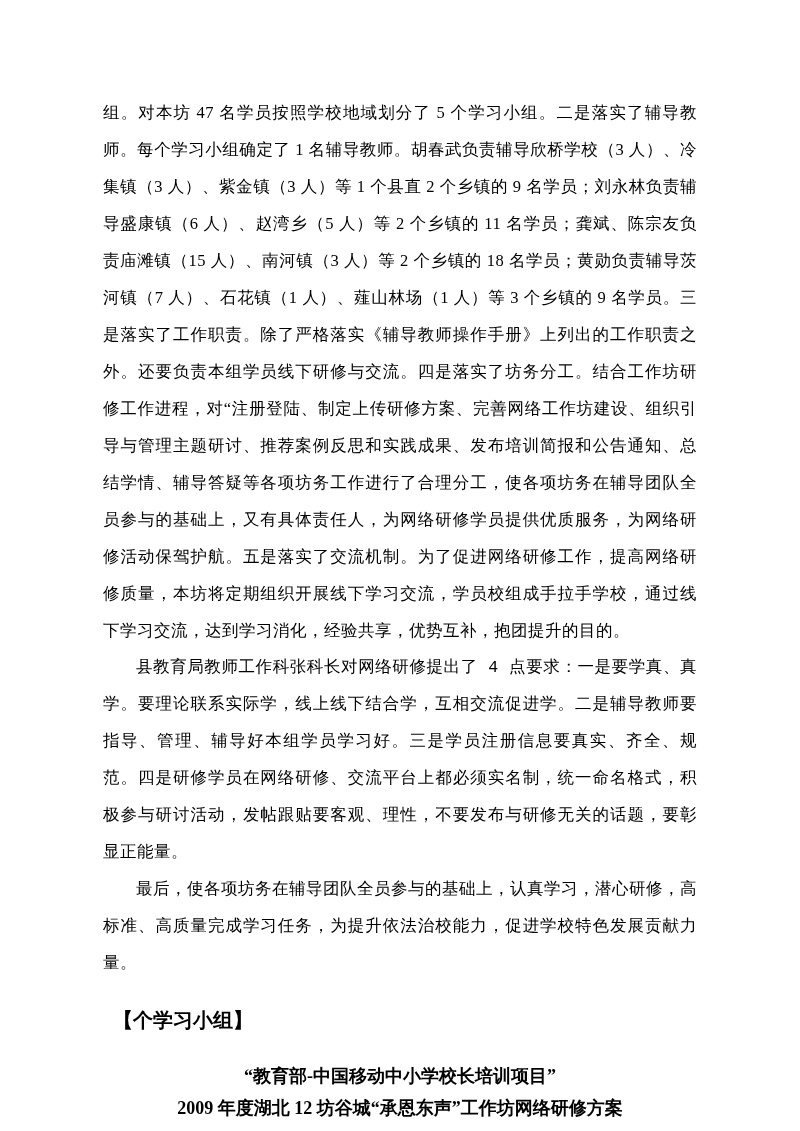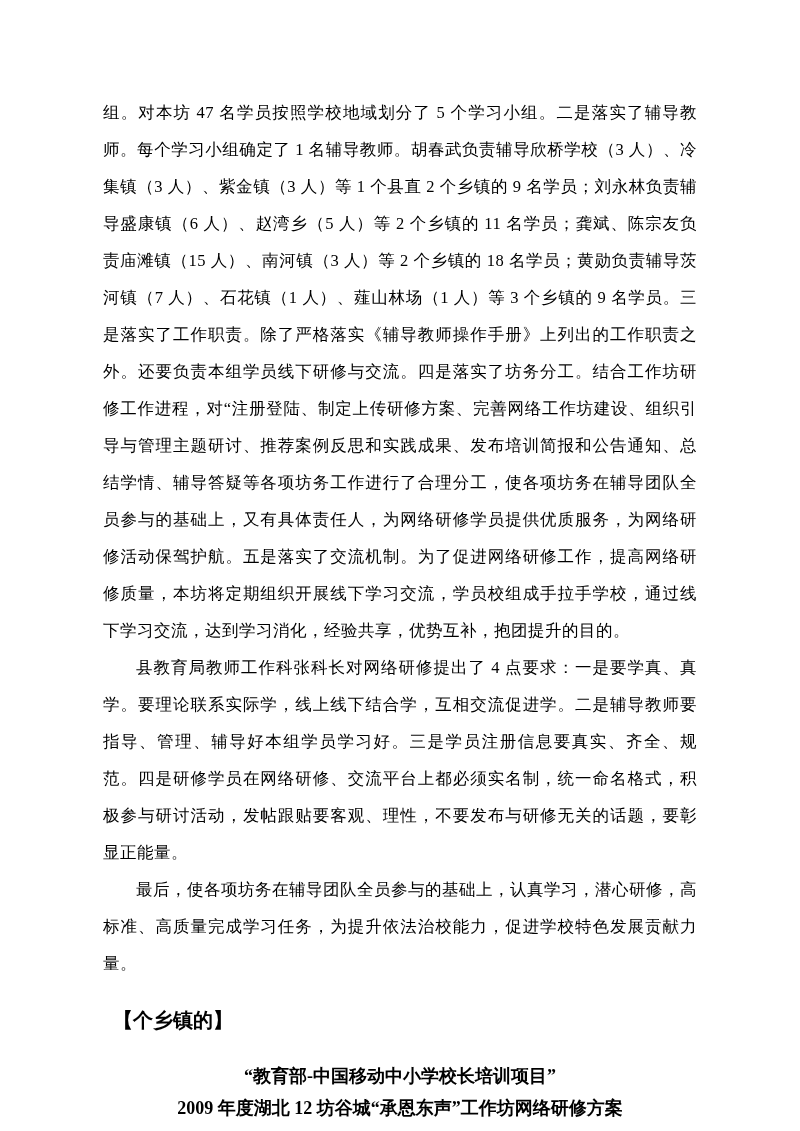--- a/index.html
+++ b/index.html
@@ -23,20 +23,21 @@
   }
   .body-text p {
     margin: 0;
     font-size: 16.5px;
     line-height: 37px;
     text-align: justify;
     letter-spacing: 0.5px;
   }
   .body-text p.indent {
     text-indent: 2em;
+    font-family: Liberation Mono, monospace;
   }
   .section-heading {
     margin: 24px 0 0 10px;
     font-family: "Liberation Sans", "DejaVu Sans", sans-serif;
     font-weight: bold;
     font-size: 20px;
     line-height: 28px;
   }
   .plan-title {
     margin-top: 26px;
@@ -54,20 +55,20 @@
 <body>
 
 <div class="page">
 
   <div class="body-text">
     <p>组。对本坊 47 名学员按照学校地域划分了 5 个学习小组。二是落实了辅导教师。每个学习小组确定了 1 名辅导教师。胡春武负责辅导欣桥学校（3 人）、冷集镇（3 人）、紫金镇（3 人）等 1 个县直 2 个乡镇的 9 名学员；刘永林负责辅导盛康镇（6 人）、赵湾乡（5 人）等 2 个乡镇的 11 名学员；龚斌、陈宗友负责庙滩镇（15 人）、南河镇（3 人）等 2 个乡镇的 18 名学员；黄勋负责辅导茨河镇（7 人）、石花镇（1 人）、薤山林场（1 人）等 3 个乡镇的 9 名学员。三是落实了工作职责。除了严格落实《辅导教师操作手册》上列出的工作职责之外。还要负责本组学员线下研修与交流。四是落实了坊务分工。结合工作坊研修工作进程，对“注册登陆、制定上传研修方案、完善网络工作坊建设、组织引导与管理主题研讨、推荐案例反思和实践成果、发布培训简报和公告通知、总结学情、辅导答疑等各项坊务工作进行了合理分工，使各项坊务在辅导团队全员参与的基础上，又有具体责任人，为网络研修学员提供优质服务，为网络研修活动保驾护航。五是落实了交流机制。为了促进网络研修工作，提高网络研修质量，本坊将定期组织开展线下学习交流，学员校组成手拉手学校，通过线下学习交流，达到学习消化，经验共享，优势互补，抱团提升的目的。</p>
     <p class="indent">县教育局教师工作科张科长对网络研修提出了 4 点要求：一是要学真、真学。要理论联系实际学，线上线下结合学，互相交流促进学。二是辅导教师要指导、管理、辅导好本组学员学习好。三是学员注册信息要真实、齐全、规范。四是研修学员在网络研修、交流平台上都必须实名制，统一命名格式，积极参与研讨活动，发帖跟贴要客观、理性，不要发布与研修无关的话题，要彰显正能量。</p>
     <p class="indent">最后，使各项坊务在辅导团队全员参与的基础上，认真学习，潜心研修，高标准、高质量完成学习任务，为提升依法治校能力，促进学校特色发展贡献力量。</p>
   </div>
 
-  <div class="section-heading">【个乡镇的】</div>
+  <div class="section-heading">【个学习小组】</div>
 
   <div class="plan-title">
     <div>“教育部-中国移动中小学校长培训项目”</div>
     <div>2009 年度湖北 12 坊谷城“承恩东声”工作坊网络研修方案</div>
   </div>
 
 </div>
 
 </body></html>

